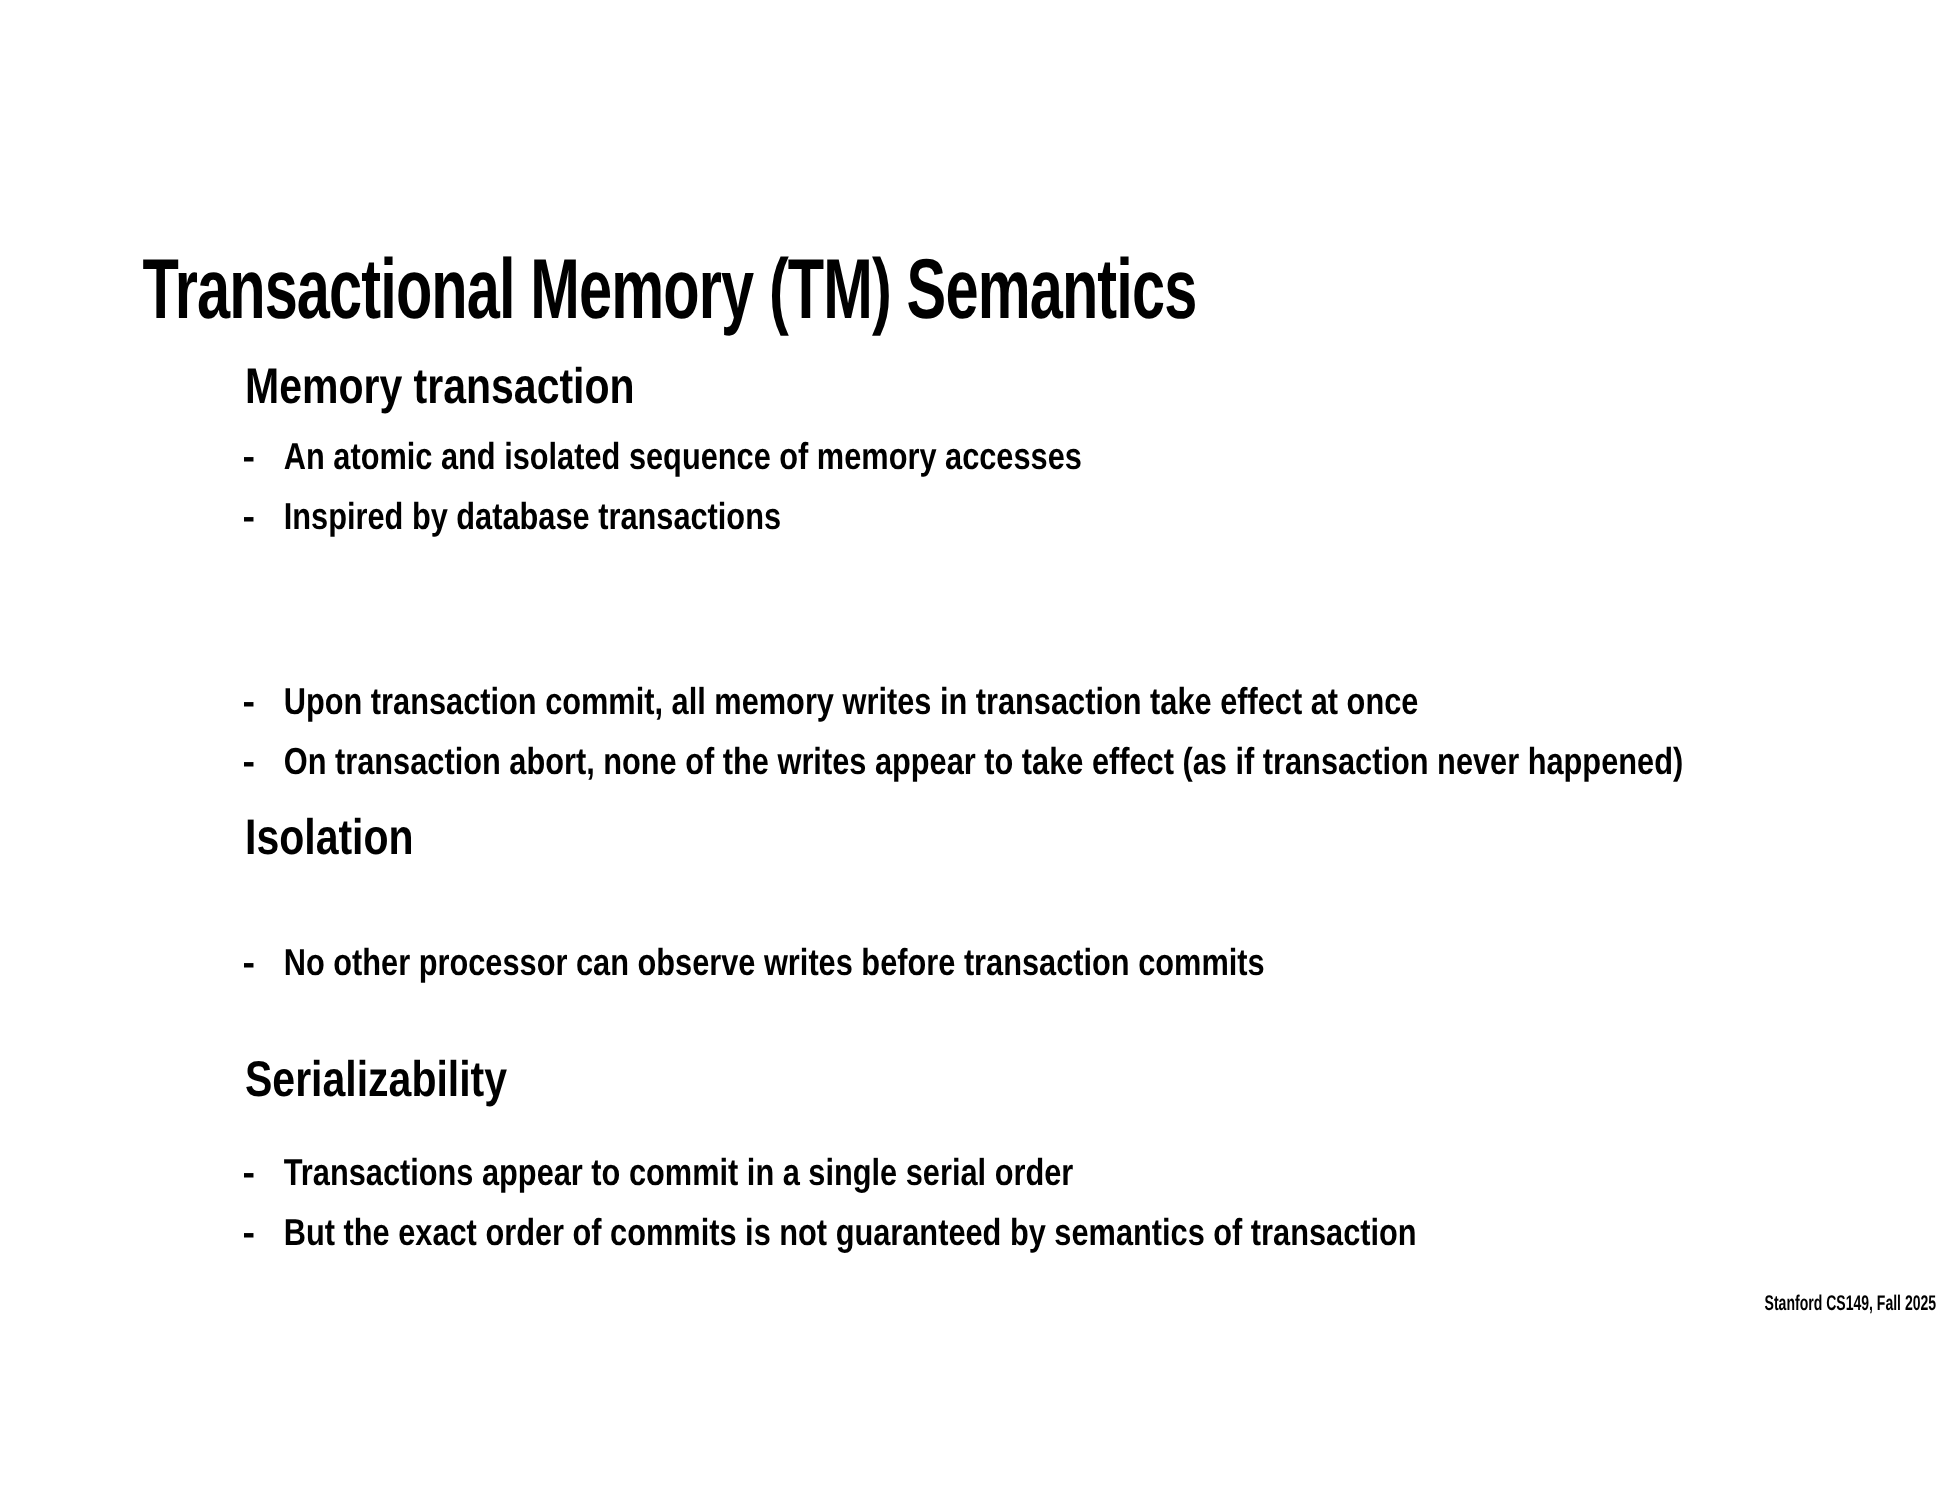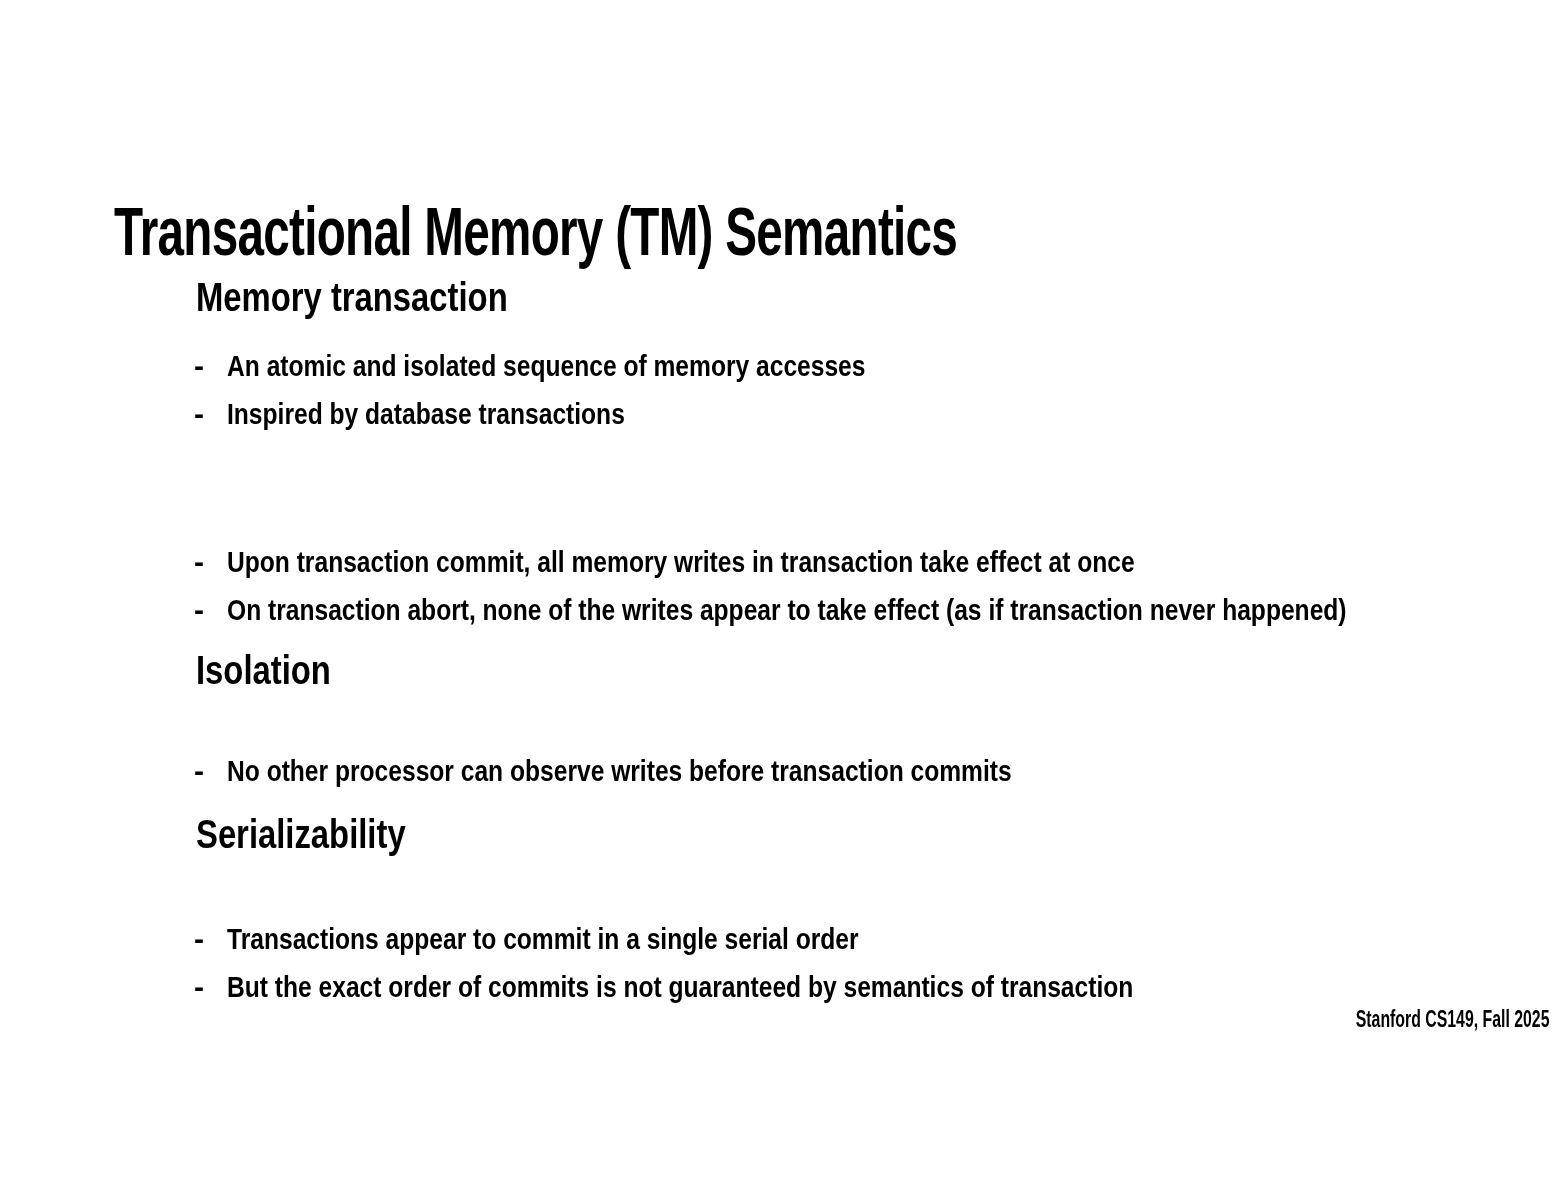--- a/index.html
+++ b/index.html
@@ -53,34 +53,34 @@
     font-size: 30px;
     line-height: 36px;
   }
   .dash {
     flex: none;
     width: 33px;
   }
   .footer {
     position: absolute;
     right: 28px;
-    top: 1008px;
-    font-size: 24px;
+    top: 1032px;
+    font-size: 17px;
     line-height: 22px;
     text-align: left;
   }
 </style>
 </head>
 <body>
 
 <div class="slide">
 
   <h1 class="title"><span class="cx t">Transactional Memory (TM) Semantics</span></h1>
 
-  <h2 class="heading" style="top:275px"><span class="cx h">Memory transaction</span></h2>
+  <h2 class="heading" style="top:287px"><span class="cx h">Memory transaction</span></h2>
 
   <div class="bullet" style="top:348px">
     <span class="dash">-</span>
     <span class="cx b">An atomic and isolated sequence of memory accesses</span>
   </div>
   <div class="bullet" style="top:396px">
     <span class="dash">-</span>
     <span class="cx b">Inspired by database transactions</span>
   </div>
 
@@ -94,21 +94,21 @@
     <span class="cx b">On transaction abort, none of the writes appear to take effect (as if transaction never happened)</span>
   </div>
 
   <h2 class="heading" style="top:648px"><span class="cx h">Isolation</span></h2>
 
   <div class="bullet" style="top:753px">
     <span class="dash">-</span>
     <span class="cx b">No other processor can observe writes before transaction commits</span>
   </div>
 
-  <h2 class="heading" style="top:812px"><span class="cx h">Serializability</span></h2>
+  <h2 class="heading" style="top:842px"><span class="cx h">Serializability</span></h2>
 
   <div class="bullet" style="top:921px">
     <span class="dash">-</span>
     <span class="cx b">Transactions appear to commit in a single serial order</span>
   </div>
   <div class="bullet" style="top:969px">
     <span class="dash">-</span>
     <span class="cx b">But the exact order of commits is not guaranteed by semantics of transaction</span>
   </div>
 

